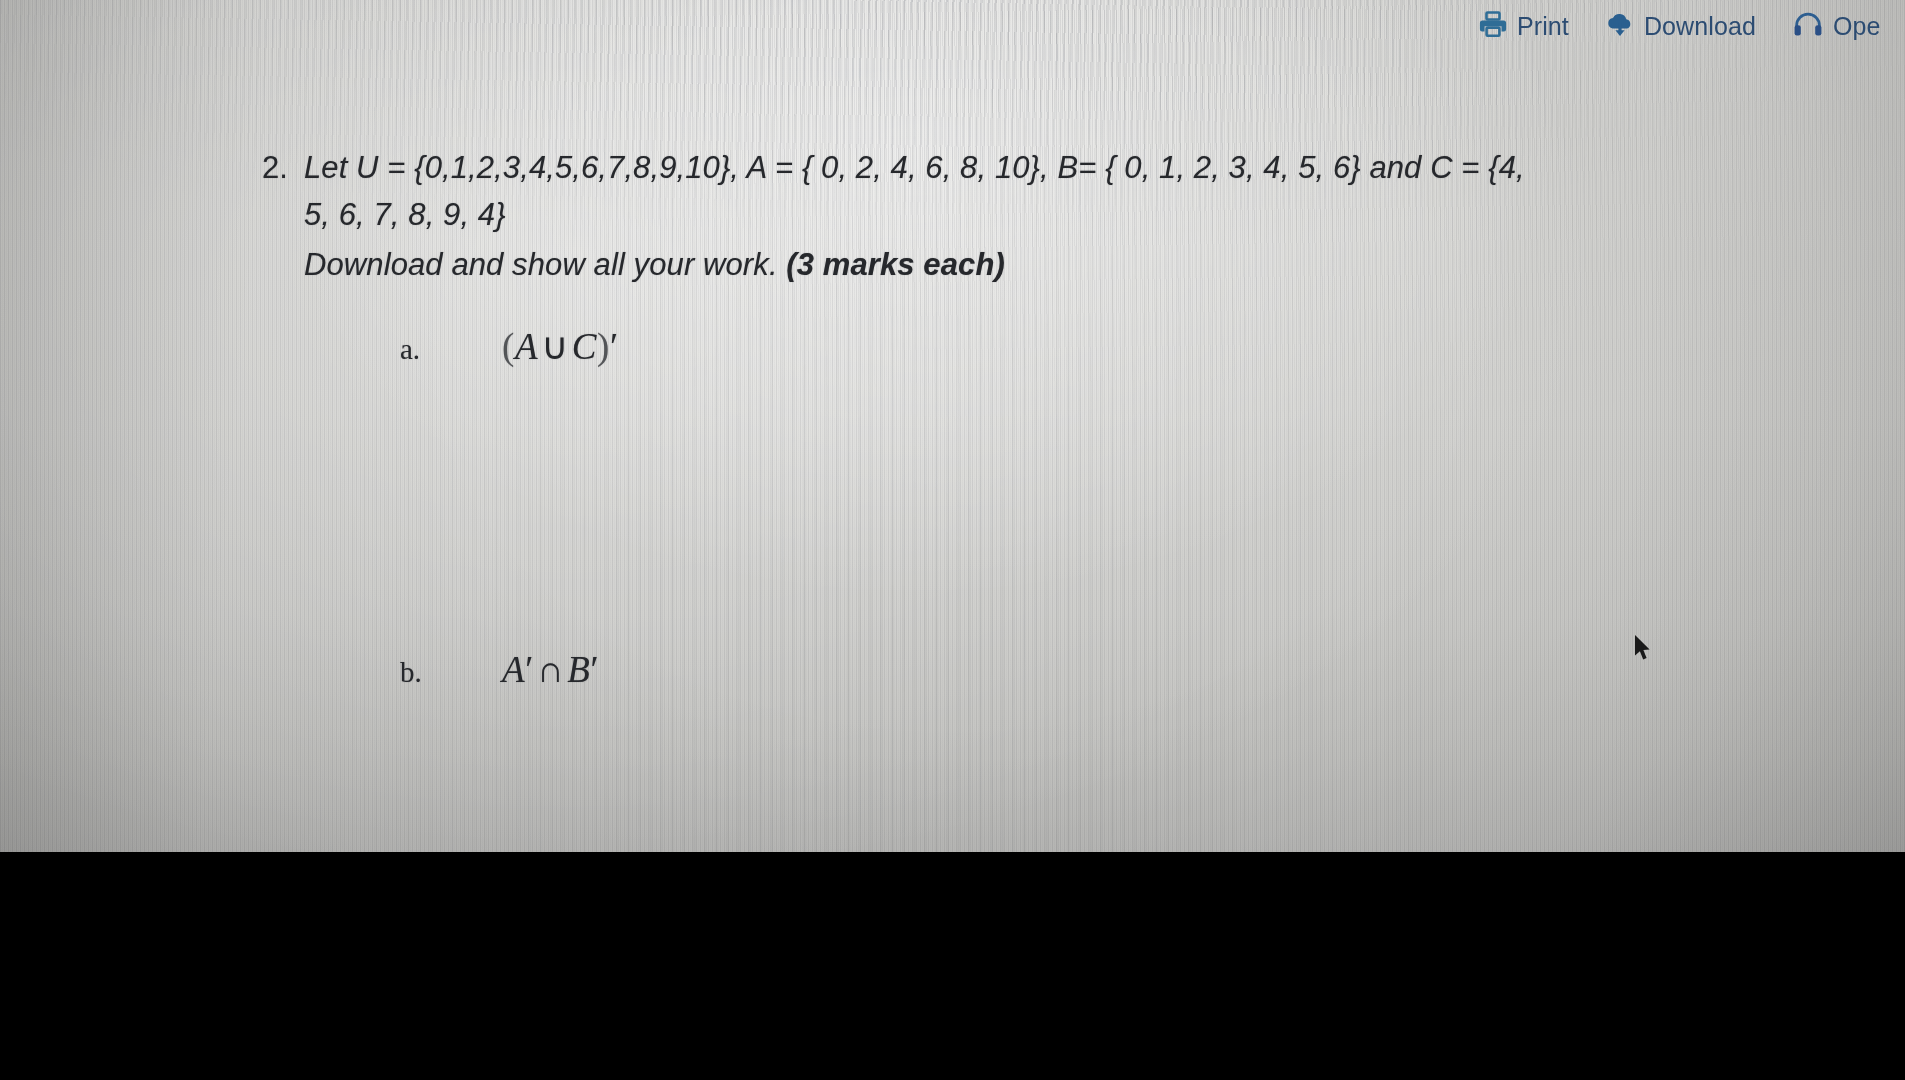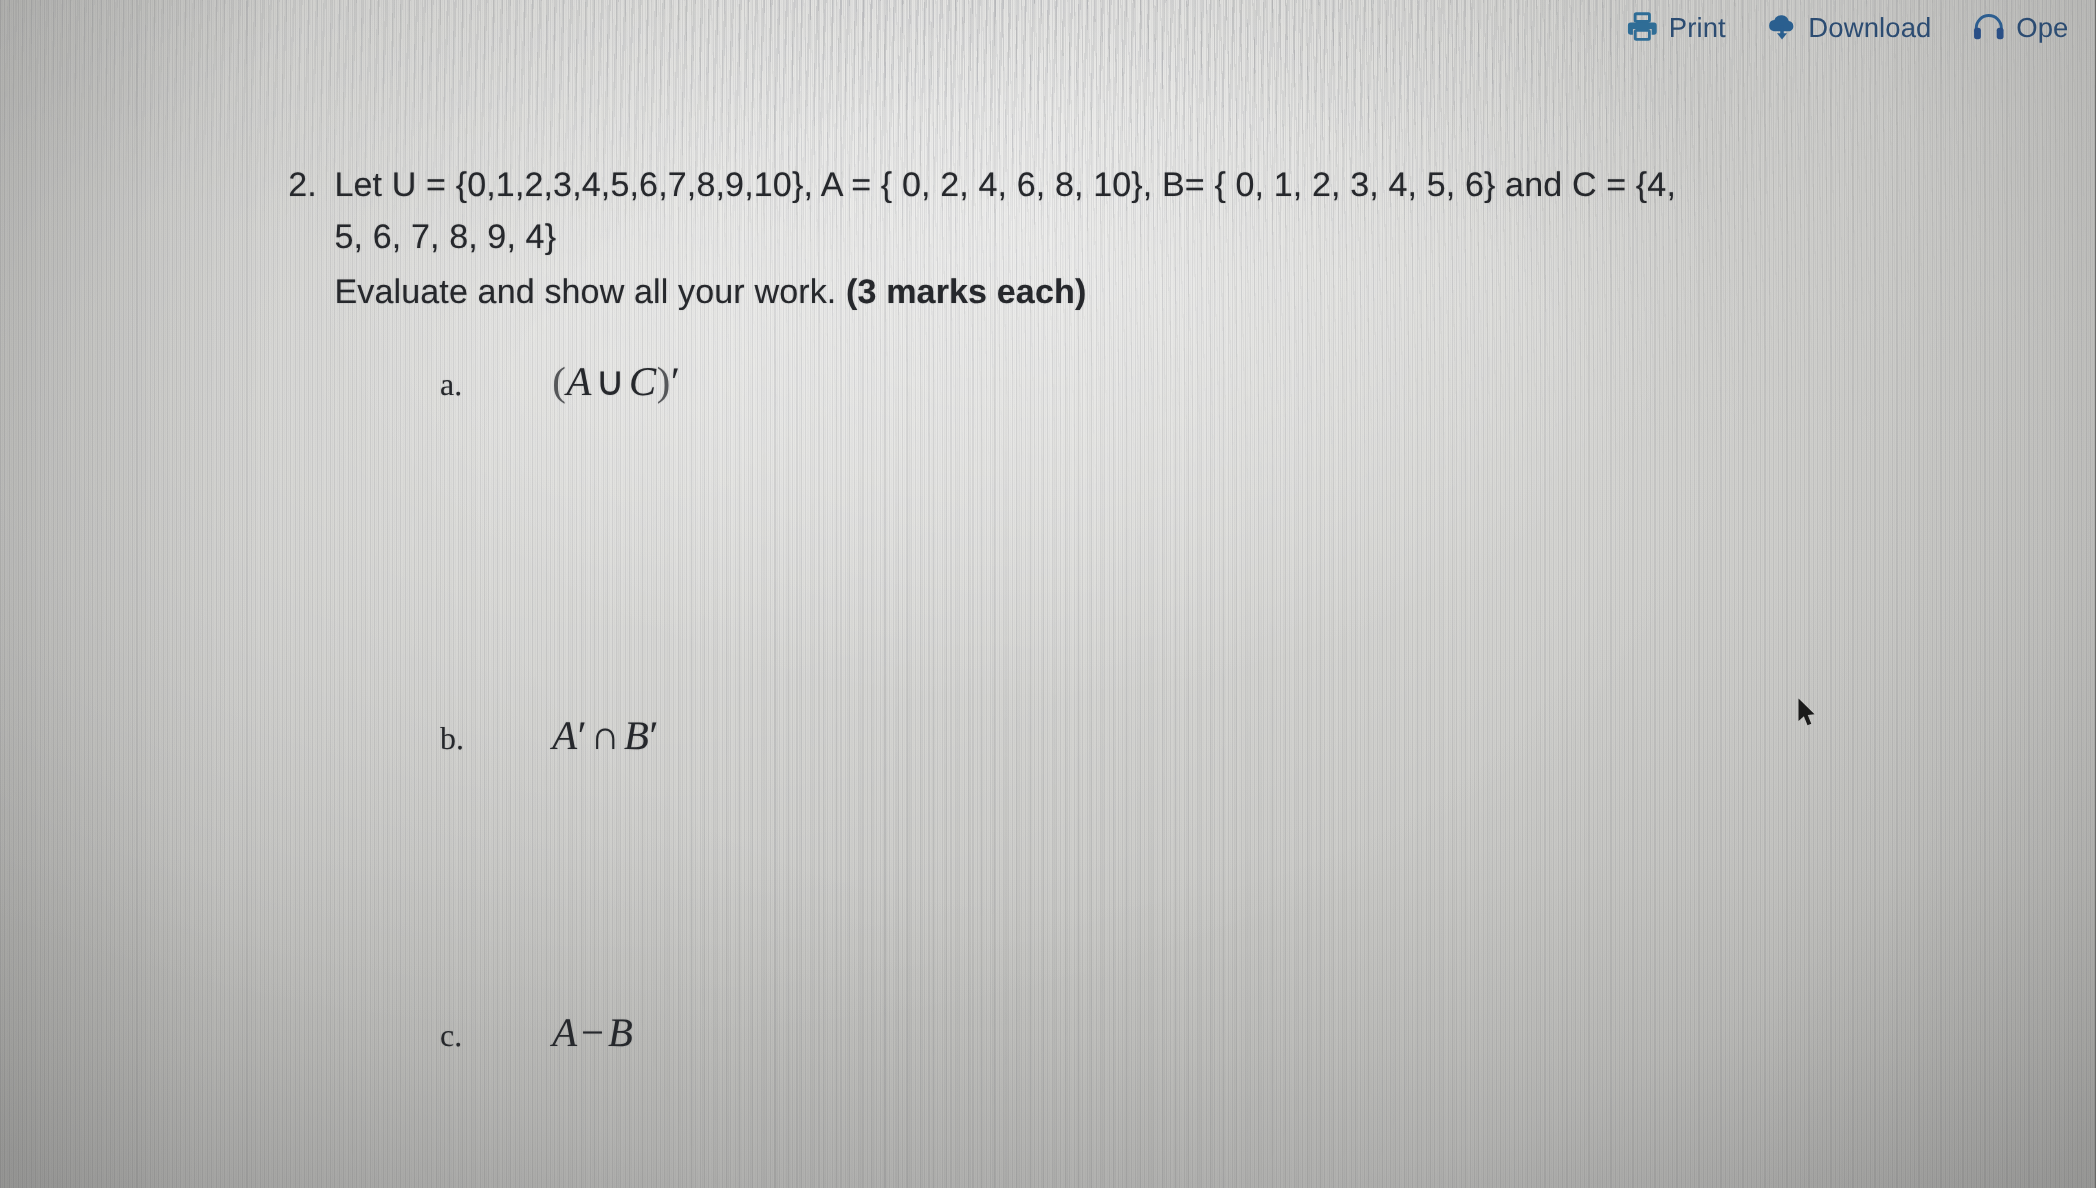--- a/index.html
+++ b/index.html
@@ -4,21 +4,21 @@
 <style>
   html, body {
     margin: 0;
     padding: 0;
     background: #000;
   }
 
   #screen {
     position: relative;
     width: 1905px;
-    height: 1080px;
+    height: 852px;
     overflow: hidden;
     font-family: "Liberation Sans", sans-serif;
     background: #cfcfcb;
   }
 
   
   #paper-base {
     position: absolute;
     inset: 0;
     background:
@@ -176,20 +176,21 @@
     text-shadow: 0 0 1.2px rgba(40,42,48,0.35);
   }
   #q-number {
     position: absolute;
     left: 0;
     top: 0;
     font-size: 31px;
   }
   #q-body {
     margin-left: 42px;
+    font-style: italic;
   }
   #q-line1 { display: block; }
   #q-line2 { display: block; }
   #q-instruction {
     display: block;
     margin-top: 3px;
   }
   #q-instruction-bold { font-weight: bold; }
 
   
@@ -291,21 +292,21 @@
         <span class="tool-label">Ope</span>
       </div>
 
     </div>
 
     <div id="question">
       <span id="q-number">2.</span>
       <div id="q-body">
         <span id="q-line1">Let U = {0,1,2,3,4,5,6,7,8,9,10}, A = { 0, 2, 4, 6, 8, 10}, B= { 0, 1, 2, 3, 4, 5, 6} and C = {4,</span>
         <span id="q-line2">5, 6, 7, 8, 9, 4}</span>
-        <span id="q-instruction"><span>Evaluate and show all your work.</span><span>&nbsp;</span><span id="q-instruction-bold">(3 marks each)</span></span>
+        <span id="q-instruction"><span>Download and show all your work.</span><span>&nbsp;</span><span id="q-instruction-bold">(3 marks each)</span></span>
       </div>
     </div>
 
     <div class="part" id="part-a">
       <span class="part-letter">a.</span>
       <span class="part-expr"><span class="paren">(</span><span>A</span><span class="op">∪</span><span>C</span><span class="paren">)</span><span class="prime">′</span></span>
     </div>
 
     <div class="part" id="part-b">
       <span class="part-letter">b.</span>

